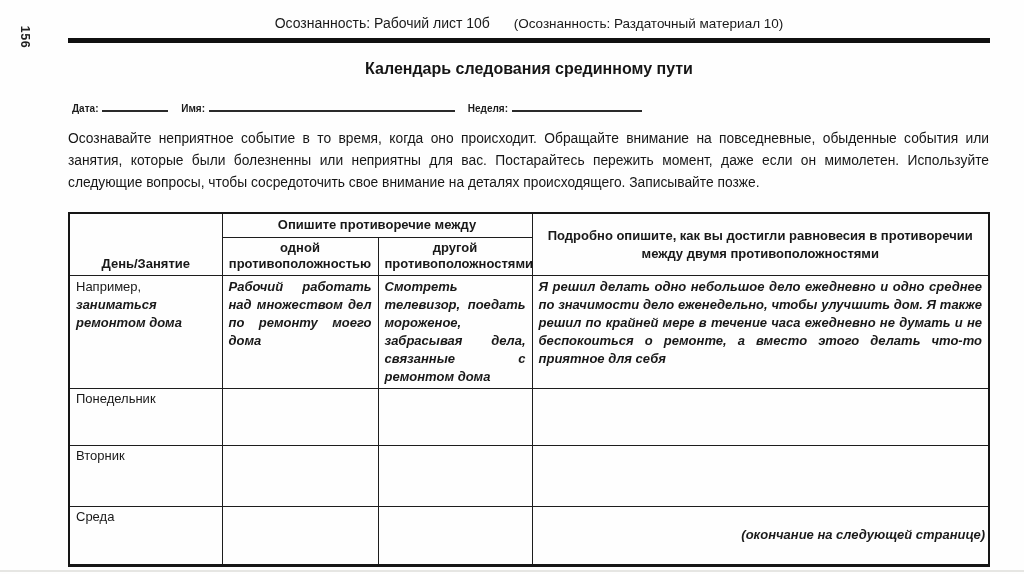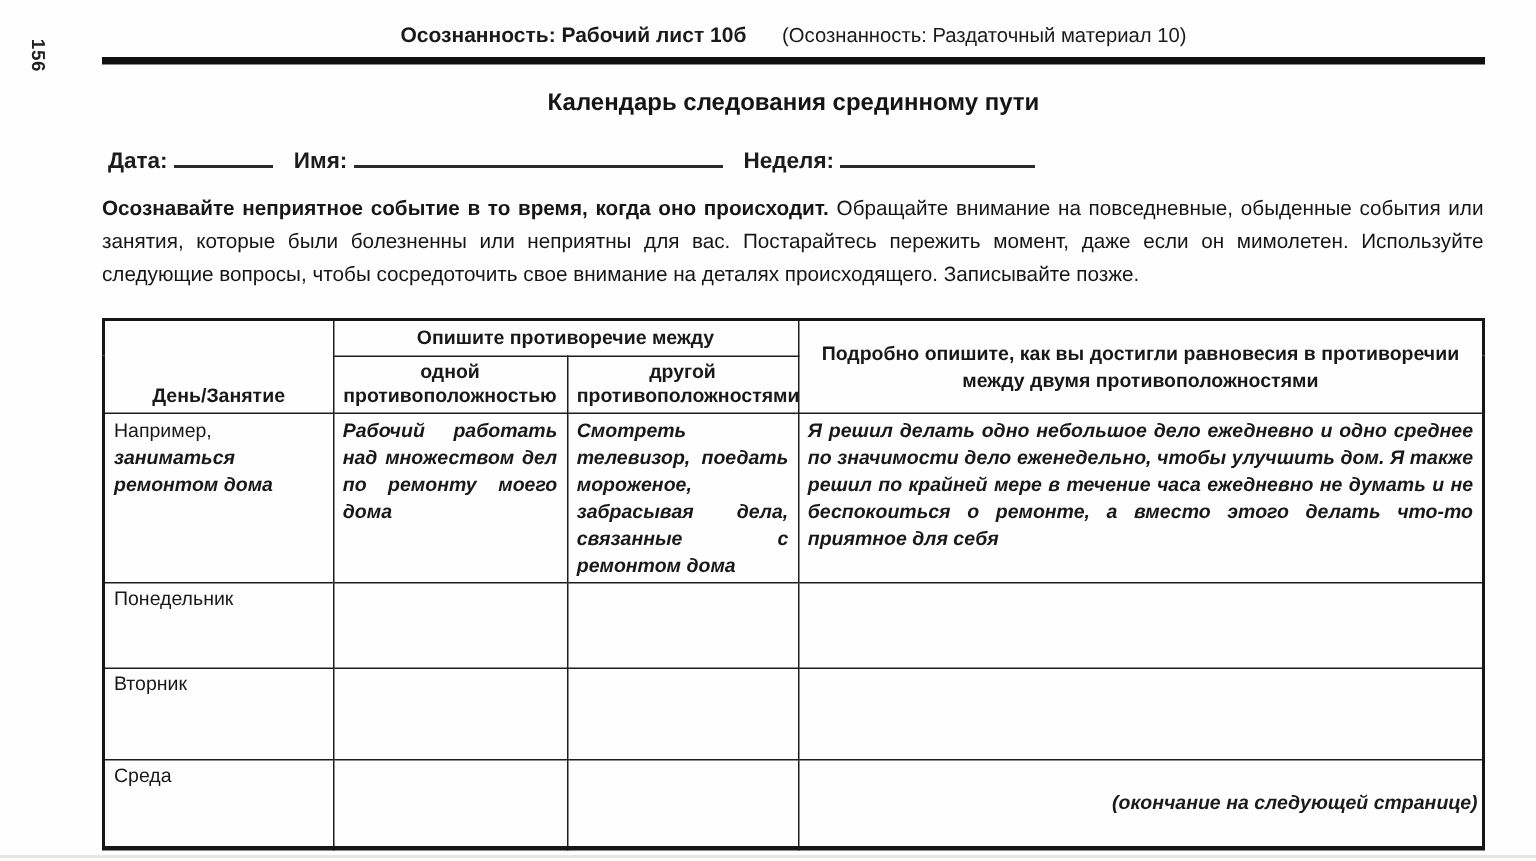--- a/index.html
+++ b/index.html
@@ -11,46 +11,46 @@
   }
   .page-num {
     position:absolute; left:14px; top:30px;
     font-size:12.5px; font-weight:600; letter-spacing:0.5px; color:#222;
     transform:rotate(90deg); transform-origin:center;
   }
   .running-head {
     position:absolute; top:15px; left:68px; width:922px;
     text-align:center; font-size:13.5px; white-space:nowrap;
   }
-  .running-head .rh-bold { font-weight:bold; font-size:14px; }
+  .running-head .rh-bold { font-weight:normal; font-size:14px; }
   .running-head .rh-rest { font-weight:normal; margin-left:20px; }
   .head-rule {
     position:absolute; top:38px; left:68px; width:922px; height:5px;
     background:#101010;
   }
   .page-title {
     position:absolute; top:60px; left:68px; width:922px;
     text-align:center; font-size:16px; font-weight:bold; color:#151515;
   }
   .fields {
     position:absolute; top:99px; left:72px;
-    font-size:15px; font-weight:bold; color:#1c1c1c;
+    font-size:10px; font-weight:bold; color:#1c1c1c;
   }
   .fields .blank {
     display:inline-block; height:13px; vertical-align:baseline;
     border-bottom:2px solid #2a2a2a; margin-left:4px; margin-right:10px;
   }
   .blank.w-date { width:66px; }
   .blank.w-name { width:246px; }
   .blank.w-week { width:130px; margin-right:0; }
   .instructions {
     position:absolute; top:128px; left:68px; width:921px;
     font-size:13.8px; line-height:1.58; text-align:justify; color:#161616;
   }
-  .instructions b { font-weight:bold; }
+  .instructions b { font-weight:normal; }
   table.mid-path {
     position:absolute; top:212px; left:68px; width:920px;
     border-collapse:collapse; table-layout:fixed;
     border:2.5px solid #161616; border-bottom-width:3px;
   }
   table.mid-path td {
     border:1.5px solid #1d1d1d; font-size:13px; color:#181818;
     padding:2px 6px; overflow:hidden;
   }
   td.h { font-weight:bold; text-align:center; vertical-align:middle; line-height:1.3; }

